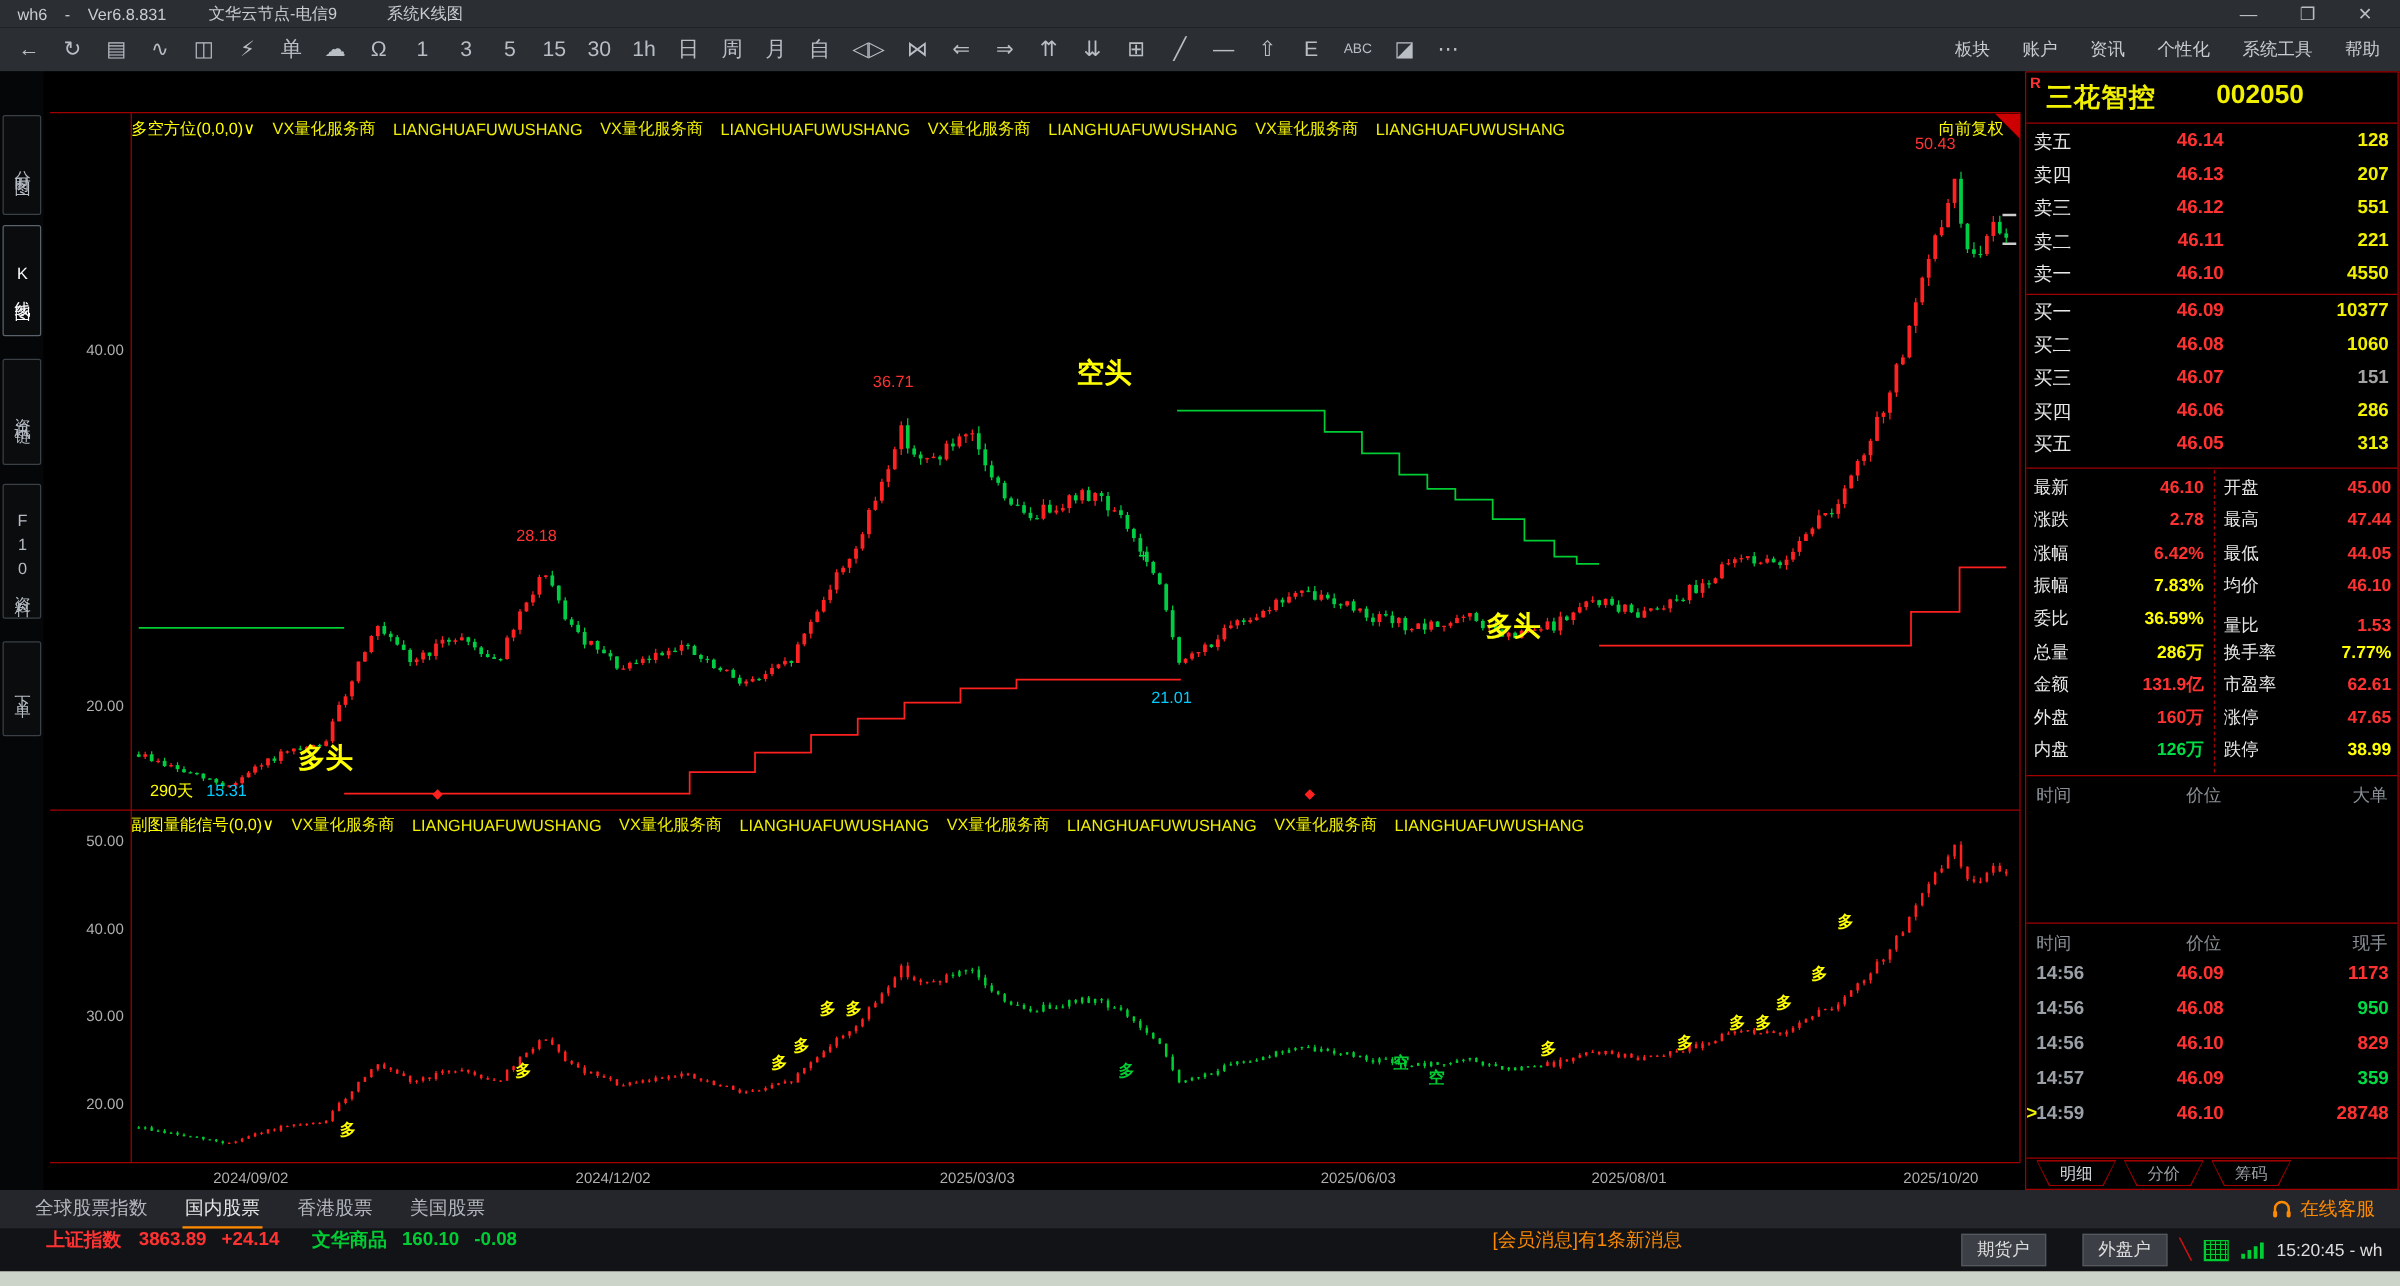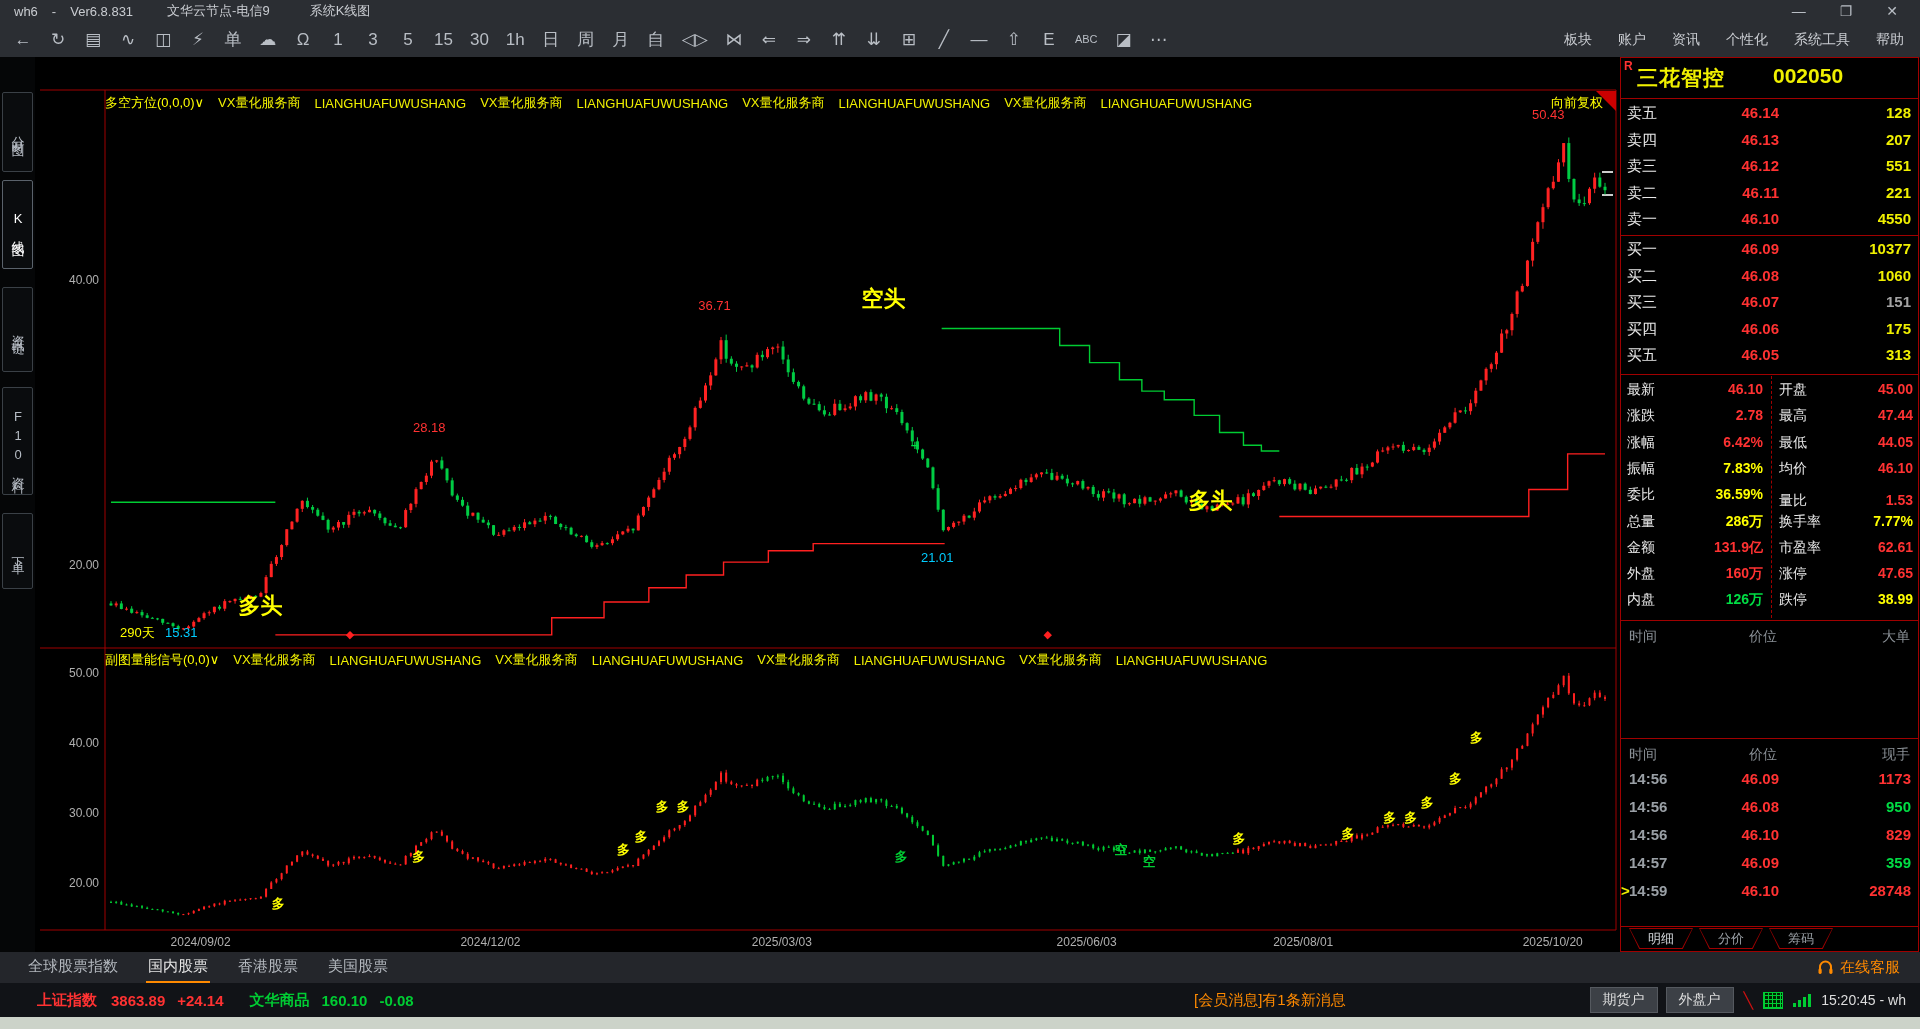--- a/index.html
+++ b/index.html
@@ -56,25 +56,25 @@
   .q-tab .t-outer{position:absolute;inset:0;background:#a00000;clip-path:polygon(0 0,100% 0,84% 100%,16% 100%);}
   .q-tab .t-inner{position:absolute;inset:1px;background:#000;clip-path:polygon(0 0,100% 0,84% 100%,16% 100%);}
   .q-tab span{position:absolute;width:100%;text-align:center;top:2px;font-size:13px;color:#9aa0a6;}
   .q-tab.active span{color:#d6dade;}
   
   .market-tabs{left:0;top:952px;width:1920px;height:31px;background:#24262b;display:flex;align-items:center;}
   .m-tab{font-size:15px;color:#b3b8be;margin-left:26px;padding:4px 2px 5px;border-bottom:2px solid transparent;}
   .m-tab.active{color:#e5e5e5;border-bottom-color:#ff8a00;}
   .service{margin-left:auto;margin-right:20px;color:#ff8a00;font-size:15px;display:flex;align-items:center;gap:6px;}
   
-  .statusbar{left:0;top:983px;width:1920px;height:34px;background:#111317;display:flex;align-items:center;font-size:15px;font-weight:bold;}
+  .statusbar{left:0;top:983px;width:1920px;height:34px;background:#111317;display:flex;font-size:15px;font-weight:bold;}
   .statusbar .red{color:#ff3232;} .statusbar .green{color:#00cc33;}
   .st-msg{position:absolute;left:1158px;color:#ff8a00;font-weight:normal;margin-left:36px;}
   .st-right{margin-left:auto;display:flex;align-items:center;gap:10px;padding-right:14px;font-weight:normal;}
-  .acct-btn{background:#3c4046;border:1px solid #55595f;color:#dddddd;font-size:14px;padding:3px 12px;}
+  .acct-btn{background:#3c4046;border:1px solid #55595f;color:#dddddd;font-size:14px;padding:3px 12px;margin-left:21px;}
   .net-slash{color:#cc1111;font-size:16px;}
   .gridicon{width:18px;height:15px;border:1px solid #00cc33;background-color:#002200;
     background-image:repeating-linear-gradient(0deg,#00cc33 0 1px,transparent 1px 4px),repeating-linear-gradient(90deg,#00cc33 0 1px,transparent 1px 4px);}
   .sigbars{display:flex;align-items:flex-end;gap:2px;height:14px;}
   .sigbars i{display:block;width:3px;background:#00cc33;}
   .clock{color:#dddddd;font-size:14px;}
   .sliver{left:0;top:1017px;width:1920px;height:12px;background:#ccd3c9;}
 </style>
 </head>
 <body>
@@ -1435,21 +1435,21 @@
         <span class="vol" style="color: rgb(240, 240, 0);">1060</span>
       </div>
       <div class="q-row" style="top: 235.2px;">
         <span class="lbl">买三</span>
         <span class="prc" style="color: rgb(255, 50, 50);">46.07</span>
         <span class="vol" style="color: #a3a3a3;">151</span>
       </div>
       <div class="q-row" style="top: 261.8px;">
         <span class="lbl">买四</span>
         <span class="prc" style="color: rgb(255, 50, 50);">46.06</span>
-        <span class="vol" style="color: rgb(240, 240, 0);">175</span>
+        <span class="vol" style="color: rgb(240, 240, 0);">286</span>
       </div>
       <div class="q-row" style="top: 288.4px;">
         <span class="lbl">买五</span>
         <span class="prc" style="color: rgb(255, 50, 50);">46.05</span>
         <span class="vol" style="color: rgb(240, 240, 0);">313</span>
       </div>
       <div class="s-row" style="top: 323px; left: 6px; width: 136px;">
         <span class="lbl">最新</span>
         <span class="val" style="color: rgb(255, 50, 50);">46.10</span>
       </div>

